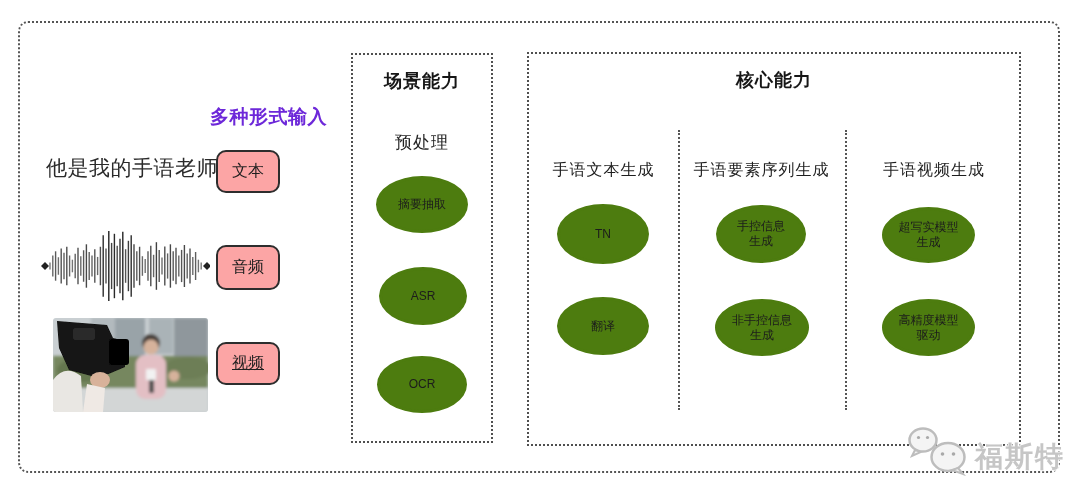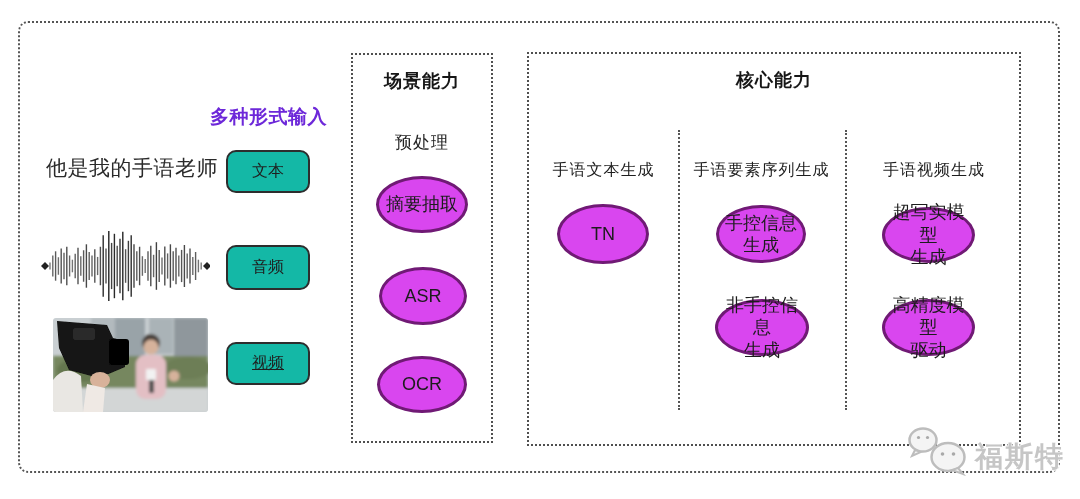--- a/index.html
+++ b/index.html
@@ -7,40 +7,40 @@
   .canvas { position:relative; width:1080px; height:499px; background:#ffffff; overflow:hidden; color:#1f1f1f; }
 
   .outer-border { position:absolute; left:18px; top:21px; width:1042px; height:452px;
     border:2px dotted #555; border-radius:10px; }
 
   
   .input-header { position:absolute; left:210px; top:104px; width:120px; text-align:left;
     font-size:19px; font-weight:bold; color:#6d28d9; letter-spacing:0.5px; }
   .input-example-text { position:absolute; left:46px; top:154px; width:170px;
     font-size:21px; color:#2a2a2a; letter-spacing:0.5px; white-space:nowrap; }
-  .io-box { position:absolute; left:226px; width:84px; border:2px solid #2d2d2d; border-radius:10px;
-    display:flex; align-items:center; justify-content:center; font-size:16px; background:#14b8a6; }
+  .io-box { position:absolute; left:216px; width:64px; border:2px solid #2d2d2d; border-radius:10px;
+    display:flex; align-items:center; justify-content:center; font-size:16px; background:#fca5a5; }
   .io-box.text  { top:150px; height:43px; }
   .io-box.audio { top:245px; height:45px; }
   .io-box.video { top:342px; height:43px;text-decoration:underline; }
   .waveform { position:absolute; left:40px; top:227px; }
   .video-thumb { position:absolute; left:53px; top:318px; border-radius:3px; overflow:hidden; }
 
   
   .scene-box { position:absolute; left:351px; top:53px; width:142px; height:390px;
     border:2px dotted #4f4f4f; }
   .core-box { position:absolute; left:527px; top:52px; width:494px; height:394px;
     border:2px dotted #4f4f4f; }
   .box-title { position:absolute; left:0; right:0; top:14px; text-align:center;
     font-size:18px; font-weight:bold; color:#161616; letter-spacing:1px; }
   .scene-subtitle { position:absolute; left:0; right:0; top:76px; text-align:center;
     font-size:17px; color:#222; letter-spacing:1px; }
-  .ellipse { position:absolute; border:3px solid #701a75; border-radius:50%;
+  .ellipse { position:absolute; border:3px solid #4d7c0f; border-radius:50%;
     display:flex; flex-direction:column; align-items:center; justify-content:center;
-    font-size:18px; line-height:1.25; text-align:center; background:#d946ef; color:#1c1c1c; }
+    font-size:12px; line-height:1.25; text-align:center; background:#4d7c0f; color:#1c1c1c; }
   
   .n-summary { left:23px; top:121px; width:92px; height:57px; }
   .n-asr     { left:26px; top:212px; width:88px; height:58px;justify-content:center; }
   .n-ocr     { left:24px; top:301px; width:90px; height:57px; }
   
   .v-divider { position:absolute; top:76px; height:280px; width:0; border-left:2px dotted #555; }
   .v-divider.d1 { left:149px; } .v-divider.d2 { left:316px; }
   .col-header { position:absolute; top:106px; text-align:center; font-size:16px; color:#1d1d1d; letter-spacing:1px; }
   .col-header.c1 { left:0;     width:149px; }
   .col-header.c2 { left:149px; width:167px; }
@@ -194,20 +194,23 @@
     <div class="v-divider d1"></div>
     <div class="v-divider d2"></div>
 
     <div class="col-header c2">手语要素序列生成</div>
     <div class="col-header c1">手语文本生成</div>
     <div class="col-header c3">手语视频生成</div>
 
     <div class="ellipse n-tn">
       <span>TN</span>
     </div>
+    <div class="ellipse n-trans">
+      <span>翻译</span>
+    </div>
     <div class="ellipse n-manual">
       <span>手控信息</span>
       <span>生成</span>
     </div>
     <div class="ellipse n-nonman">
       <span>非手控信息</span>
       <span>生成</span>
     </div>
     <div class="ellipse n-hyper">
       <span>超写实模型</span>

